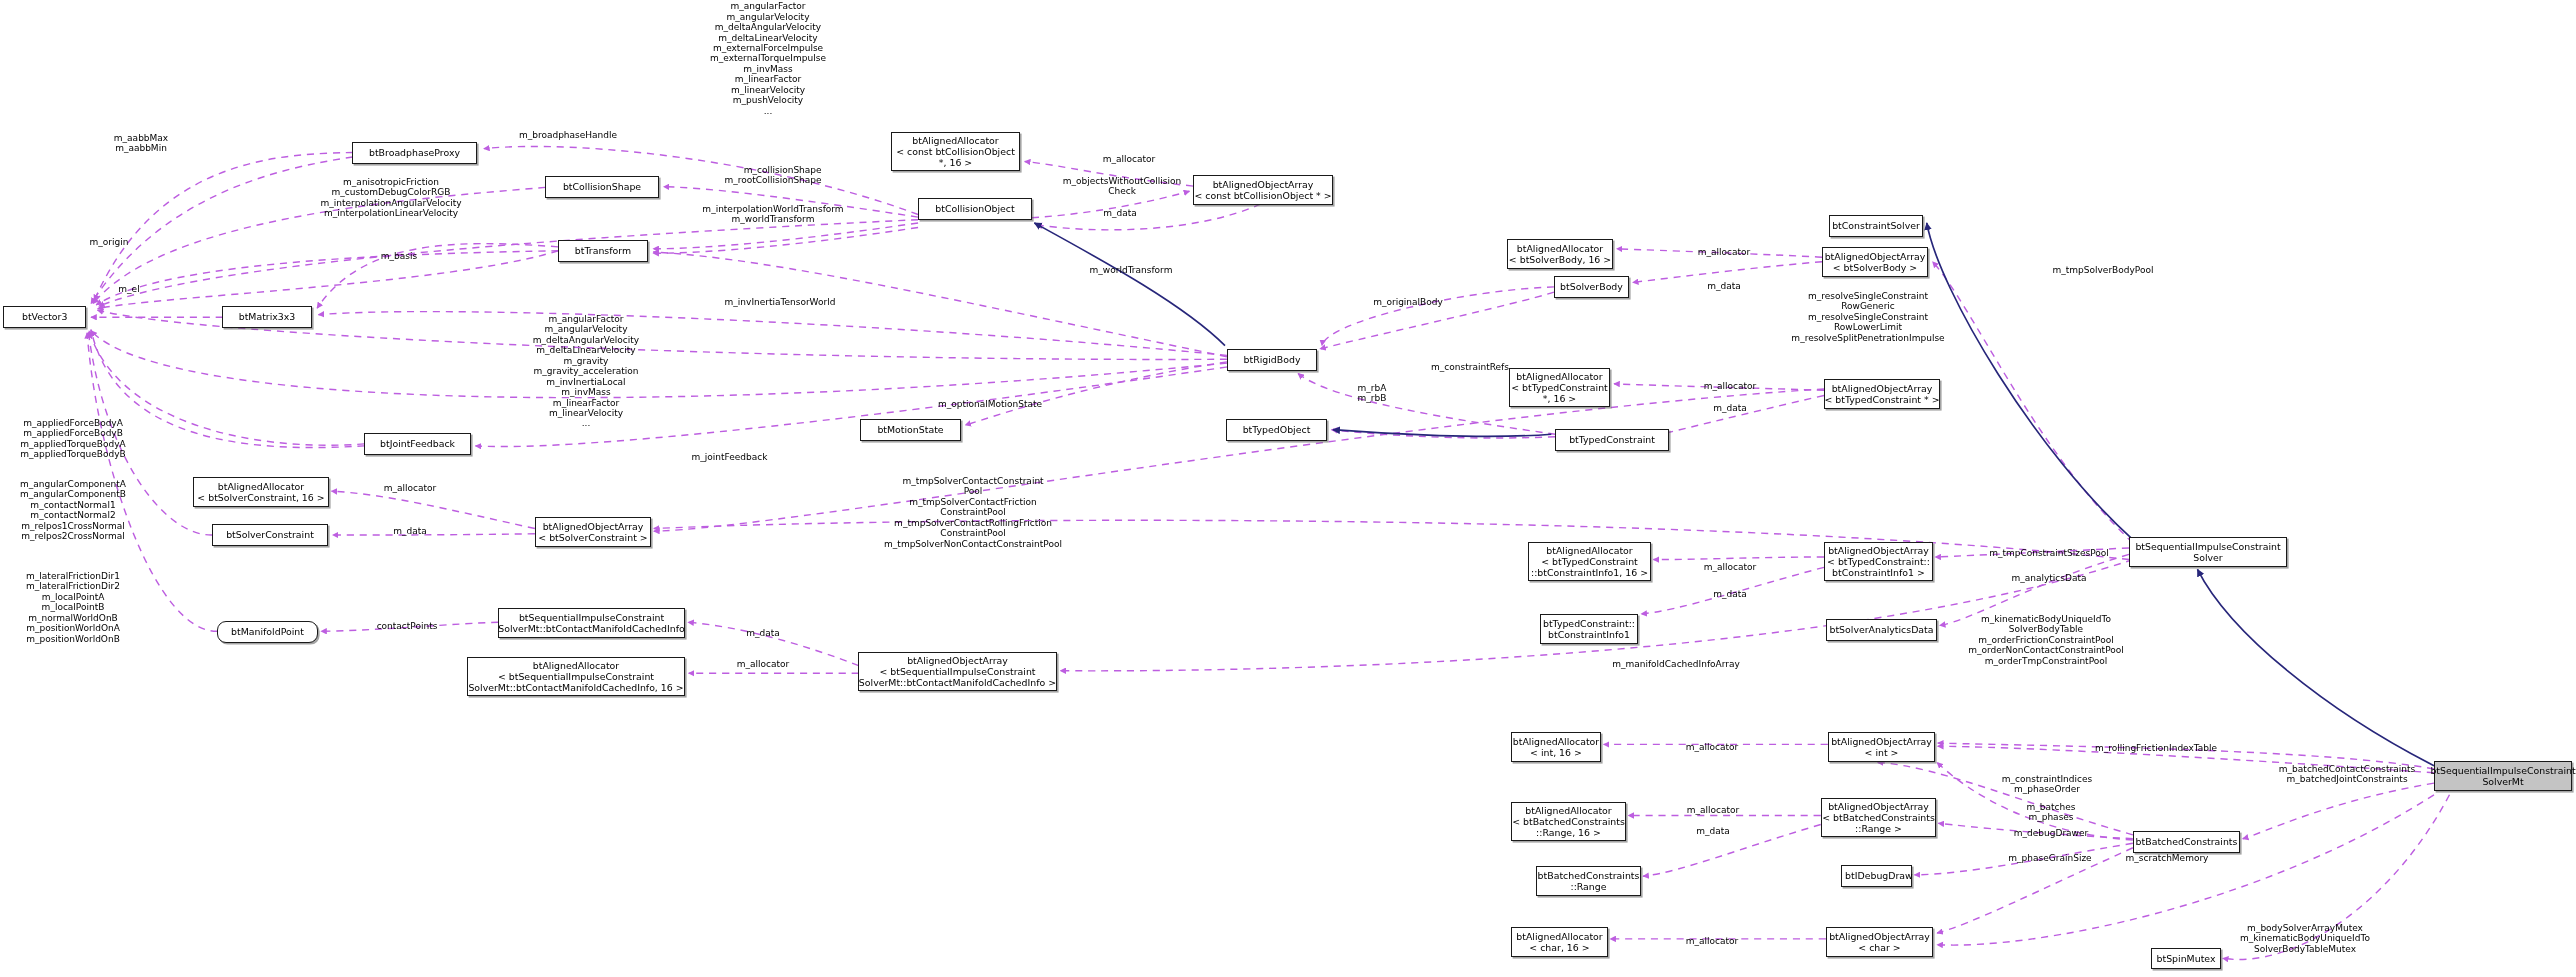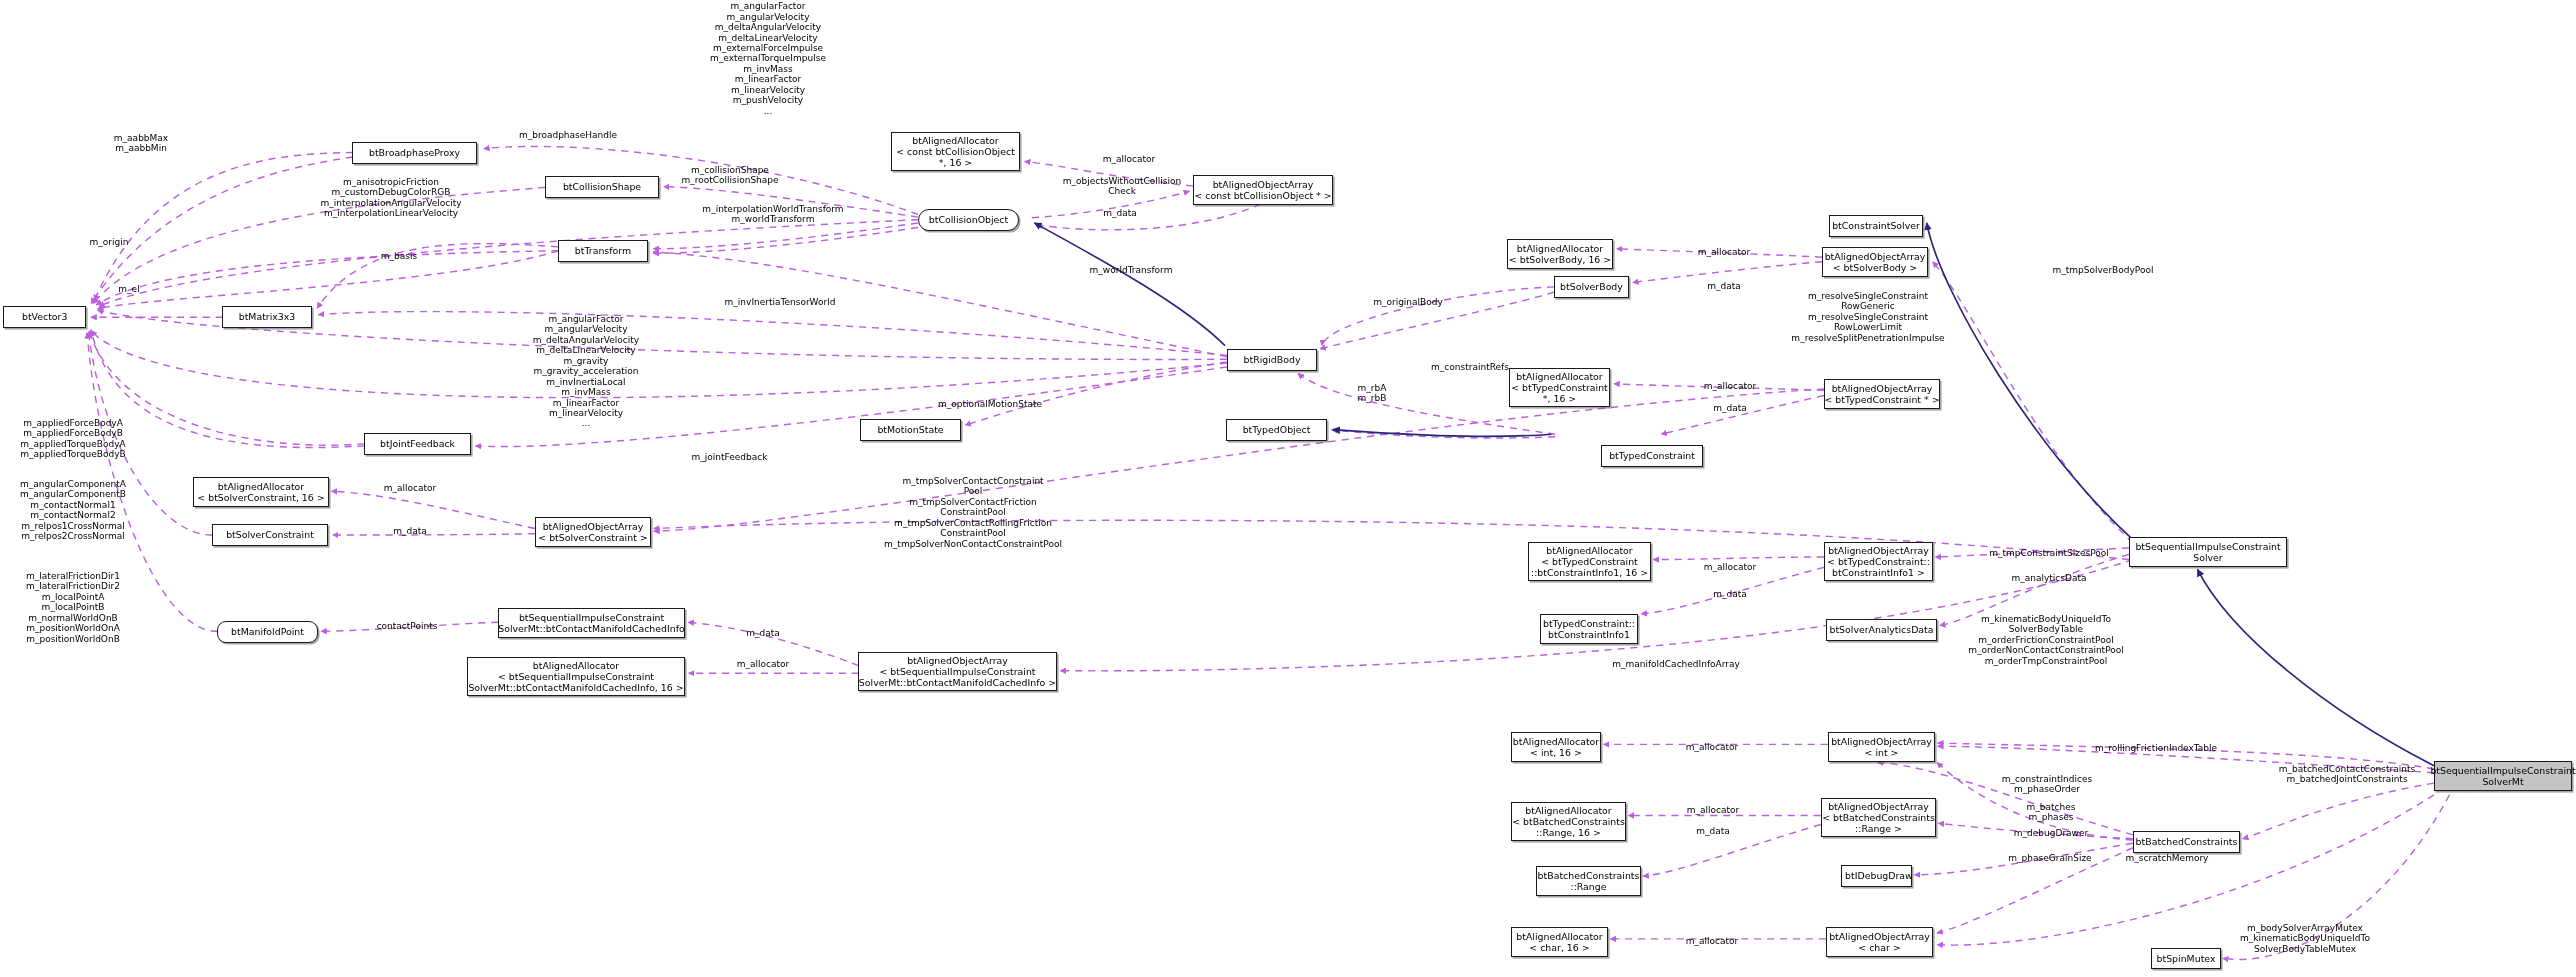--- a/index.html
+++ b/index.html
@@ -152,39 +152,39 @@
       <path d="M3766,1185 C3600,1100 3450,980 3400,881"></path>
     </g>
   </svg>
 
   <div id="node-layer">
       <div class="node" style="left: 3.2px; top: 306px; width: 83px; height: 22px;"><span class="ln">btVector3</span></div>
       <div class="node" style="left: 222px; top: 306px; width: 90px; height: 22px;"><span class="ln">btMatrix3x3</span></div>
       <div class="node" style="left: 352px; top: 142px; width: 125px; height: 22px;"><span class="ln">btBroadphaseProxy</span></div>
       <div class="node" style="left: 545px; top: 176px; width: 114px; height: 22px;"><span class="ln">btCollisionShape</span></div>
       <div class="node" style="left: 558px; top: 240px; width: 90px; height: 22px;"><span class="ln">btTransform</span></div>
-      <div class="node" style="left: 918px; top: 209px; width: 101px; height: 22px; border-radius: 11px;"><span class="ln">btCollisionObject</span></div>
+      <div class="node" style="left: 918px; top: 198px; width: 114px; height: 22px;"><span class="ln">btCollisionObject</span></div>
       <div class="node" style="left: 891px; top: 132px; width: 129px; height: 39px;"><span class="ln">btAlignedAllocator</span><span class="ln">&lt; const btCollisionObject</span><span class="ln">*, 16 &gt;</span></div>
       <div class="node" style="left: 1193px; top: 175px; width: 140px; height: 30px;"><span class="ln">btAlignedObjectArray</span><span class="ln">&lt; const btCollisionObject * &gt;</span></div>
       <div class="node" style="left: 1227px; top: 349px; width: 90px; height: 22px;"><span class="ln">btRigidBody</span></div>
       <div class="node" style="left: 860px; top: 419px; width: 101px; height: 22px;"><span class="ln">btMotionState</span></div>
       <div class="node" style="left: 1226px; top: 419px; width: 101px; height: 22px;"><span class="ln">btTypedObject</span></div>
       <div class="node" style="left: 364px; top: 433px; width: 107px; height: 22px;"><span class="ln">btJointFeedback</span></div>
       <div class="node" style="left: 212px; top: 524px; width: 116px; height: 22px;"><span class="ln">btSolverConstraint</span></div>
       <div class="node" style="left: 193px; top: 477px; width: 136px; height: 30px;"><span class="ln">btAlignedAllocator</span><span class="ln">&lt; btSolverConstraint, 16 &gt;</span></div>
       <div class="node" style="left: 535px; top: 517px; width: 116px; height: 30px;"><span class="ln">btAlignedObjectArray</span><span class="ln">&lt; btSolverConstraint &gt;</span></div>
       <div class="node" style="left: 217px; top: 621px; width: 101px; height: 22px; border-radius: 9px;"><span class="ln">btManifoldPoint</span></div>
       <div class="node" style="left: 498px; top: 608px; width: 187px; height: 30px;"><span class="ln">btSequentialImpulseConstraint</span><span class="ln">SolverMt::btContactManifoldCachedInfo</span></div>
       <div class="node" style="left: 467px; top: 657px; width: 218px; height: 39px;"><span class="ln">btAlignedAllocator</span><span class="ln">&lt; btSequentialImpulseConstraint</span><span class="ln">SolverMt::btContactManifoldCachedInfo, 16 &gt;</span></div>
       <div class="node" style="left: 858px; top: 652px; width: 199px; height: 39px;"><span class="ln">btAlignedObjectArray</span><span class="ln">&lt; btSequentialImpulseConstraint</span><span class="ln">SolverMt::btContactManifoldCachedInfo &gt;</span></div>
       <div class="node" style="left: 1554px; top: 276px; width: 75px; height: 22px;"><span class="ln">btSolverBody</span></div>
       <div class="node" style="left: 1507px; top: 239px; width: 106px; height: 30px;"><span class="ln">btAlignedAllocator</span><span class="ln">&lt; btSolverBody, 16 &gt;</span></div>
       <div class="node" style="left: 1829px; top: 215px; width: 94px; height: 22px;"><span class="ln">btConstraintSolver</span></div>
       <div class="node" style="left: 1822px; top: 247px; width: 106px; height: 30px;"><span class="ln">btAlignedObjectArray</span><span class="ln">&lt; btSolverBody &gt;</span></div>
-      <div class="node" style="left: 1601px; top: 429px; width: 102px; height: 22px; margin-top: 16px;"><span class="ln">btTypedConstraint</span></div>
+      <div class="node" style="left: 1555px; top: 429px; width: 114px; height: 22px;"><span class="ln">btTypedConstraint</span></div>
       <div class="node" style="left: 1509px; top: 368px; width: 101px; height: 39px;"><span class="ln">btAlignedAllocator</span><span class="ln">&lt; btTypedConstraint</span><span class="ln">*, 16 &gt;</span></div>
       <div class="node" style="left: 1824px; top: 379px; width: 116px; height: 30px;"><span class="ln">btAlignedObjectArray</span><span class="ln">&lt; btTypedConstraint * &gt;</span></div>
       <div class="node" style="left: 1528px; top: 542px; width: 123px; height: 39px;"><span class="ln">btAlignedAllocator</span><span class="ln">&lt; btTypedConstraint</span><span class="ln">::btConstraintInfo1, 16 &gt;</span></div>
       <div class="node" style="left: 1824px; top: 542px; width: 109px; height: 39px;"><span class="ln">btAlignedObjectArray</span><span class="ln">&lt; btTypedConstraint::</span><span class="ln">btConstraintInfo1 &gt;</span></div>
       <div class="node" style="left: 1540px; top: 614px; width: 98px; height: 30px;"><span class="ln">btTypedConstraint::</span><span class="ln">btConstraintInfo1</span></div>
       <div class="node" style="left: 1826px; top: 619px; width: 111px; height: 22px;"><span class="ln">btSolverAnalyticsData</span></div>
       <div class="node" style="left: 2129px; top: 537px; width: 158px; height: 30px;"><span class="ln">btSequentialImpulseConstraint</span><span class="ln">Solver</span></div>
       <div class="node" style="left: 1511px; top: 732px; width: 90px; height: 30px;"><span class="ln">btAlignedAllocator</span><span class="ln">&lt; int, 16 &gt;</span></div>
       <div class="node" style="left: 1828px; top: 732px; width: 107px; height: 30px;"><span class="ln">btAlignedObjectArray</span><span class="ln">&lt; int &gt;</span></div>
       <div class="node" style="left: 1511px; top: 802px; width: 115px; height: 39px;"><span class="ln">btAlignedAllocator</span><span class="ln">&lt; btBatchedConstraints</span><span class="ln">::Range, 16 &gt;</span></div>
@@ -199,21 +199,21 @@
     </div>
 
   <div id="label-layer">
       <div class="elabel" style="left: 141px; top: 133px;">m_aabbMax
 m_aabbMin</div>
       <div class="elabel" style="left: 568px; top: 130px;">m_broadphaseHandle</div>
       <div class="elabel" style="left: 391px; top: 177px;">m_anisotropicFriction
 m_customDebugColorRGB
 m_interpolationAngularVelocity
 m_interpolationLinearVelocity</div>
-      <div class="elabel" style="left: 730px; top: 165px;">m_collisionShape
+      <div class="elabel" style="left: 773px; top: 165px; text-align: right;">m_collisionShape
 m_rootCollisionShape</div>
       <div class="elabel" style="left: 109px; top: 237px;">m_origin</div>
       <div class="elabel" style="left: 399px; top: 251px;">m_basis</div>
       <div class="elabel" style="left: 773px; top: 204px;">m_interpolationWorldTransform
 m_worldTransform</div>
       <div class="elabel" style="left: 129px; top: 284px;">m_el</div>
       <div class="elabel" style="left: 1131px; top: 265px;">m_worldTransform</div>
       <div class="elabel" style="left: 780px; top: 297px;">m_invInertiaTensorWorld</div>
       <div class="elabel" style="left: 586px; top: 314px;">m_angularFactor
 m_angularVelocity

